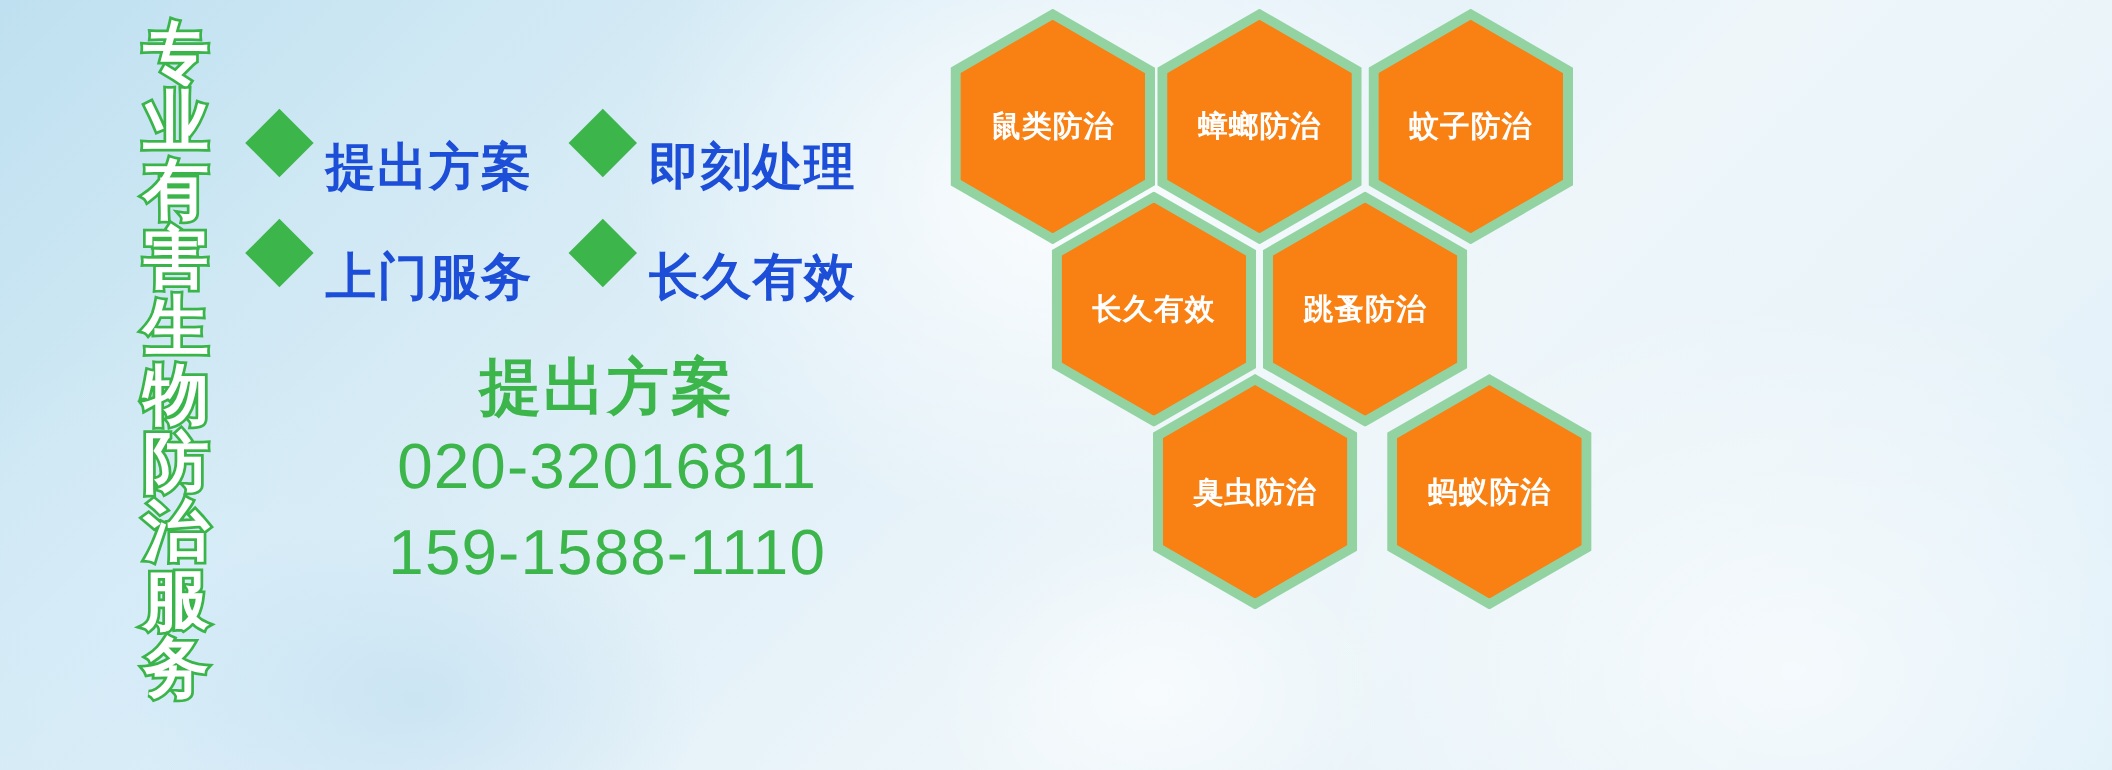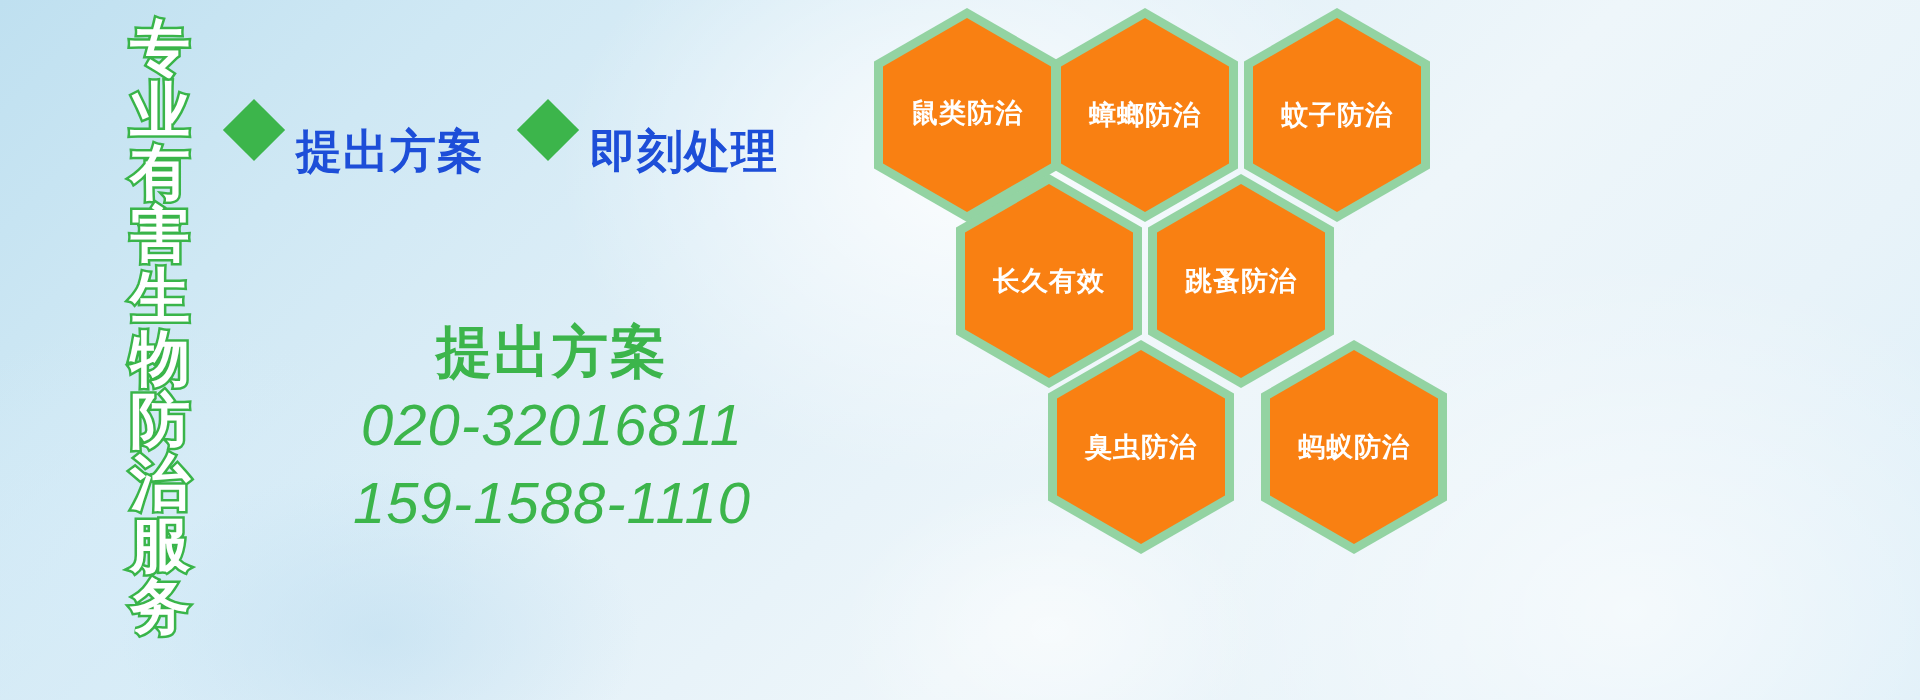--- a/index.html
+++ b/index.html
@@ -62,21 +62,20 @@
 
   
   .contact { position:absolute; left:232px; top:318px; width:640px; text-align:center; }
   .contact-title {
     font-size:56px; font-weight:700; color:#3cb54b; line-height:1.22;
     letter-spacing:2px;
   }
   .phone {
     font-size:58px; font-weight:400; color:#3cb54b; line-height:1.34;
     letter-spacing:1px;
-    font-style:italic;
   }
 
   
   .honeycomb { position:absolute; left:858px; top:-22px; width:600px; height:580px; }
   .hex {
     position:absolute;
     width:186px; height:214px;
     display:flex; align-items:center; justify-content:center;
     clip-path: polygon(50% 0%, 100% 25%, 100% 75%, 50% 100%, 0% 75%, 0% 25%);
     background:#93d3a2;
@@ -121,31 +120,41 @@
     <div class="frow">
       <div class="fitem">
         <span class="diamond"></span>
         <span class="ftext">提出方案</span>
       </div>
       <div class="fitem">
         <span class="diamond"></span>
         <span class="ftext">即刻处理</span>
       </div>
     </div>
+    <div class="frow">
+      <div class="fitem">
+        <span class="diamond"></span>
+        <span class="ftext">上门服务</span>
+      </div>
+      <div class="fitem">
+        <span class="diamond"></span>
+        <span class="ftext">长久有效</span>
+      </div>
+    </div>
   </div>
 
   <div class="contact">
     <div class="contact-title">提出方案</div>
     <div class="phone">020-32016811</div>
     <div class="phone">159-1588-1110</div>
   </div>
 
   <div class="honeycomb">
 
-    <div class="hex" style="left:16px;  top:30px;font-family:Liberation Mono, monospace;">
+    <div class="hex" style="left:6px;  top:30px;">
       <div class="hex-inner">
         <span class="hex-label">鼠类防治</span>
       </div>
     </div>
 
     <div class="hex" style="left:194px; top:30px;">
       <div class="hex-inner">
         <span class="hex-label">蟑螂防治</span>
       </div>
     </div>

